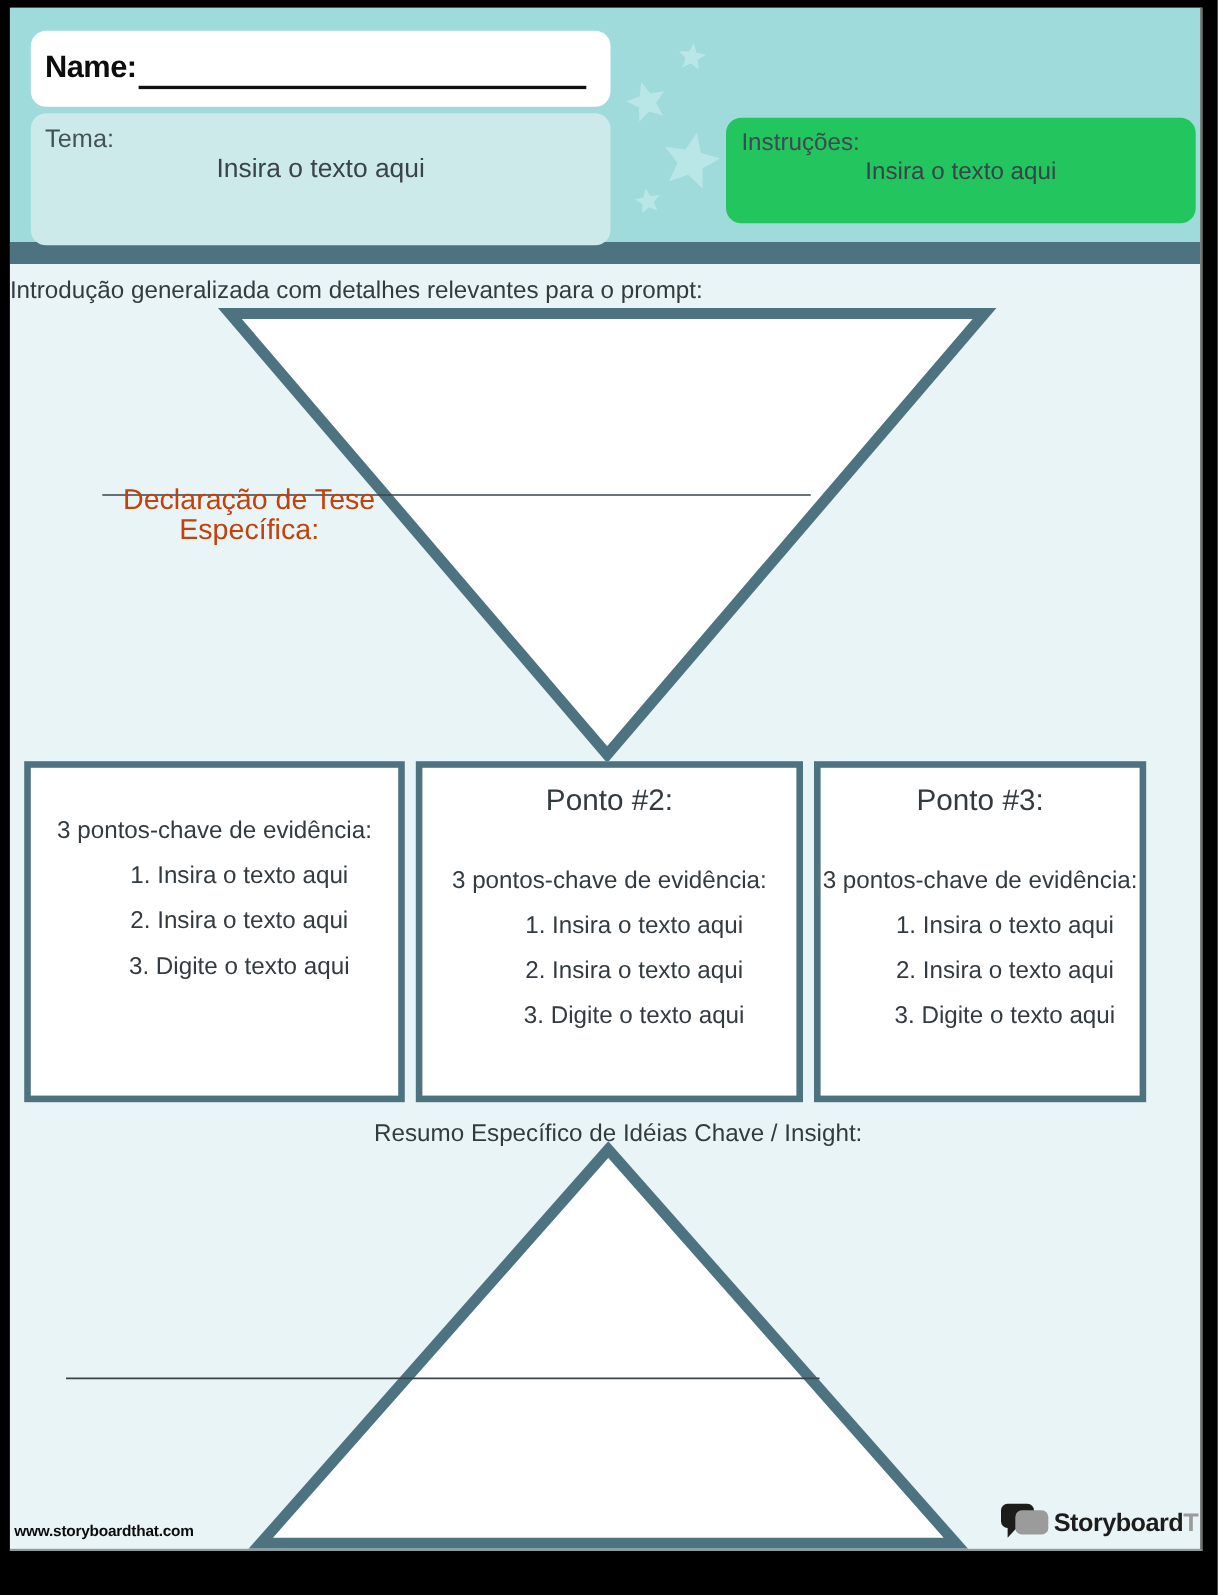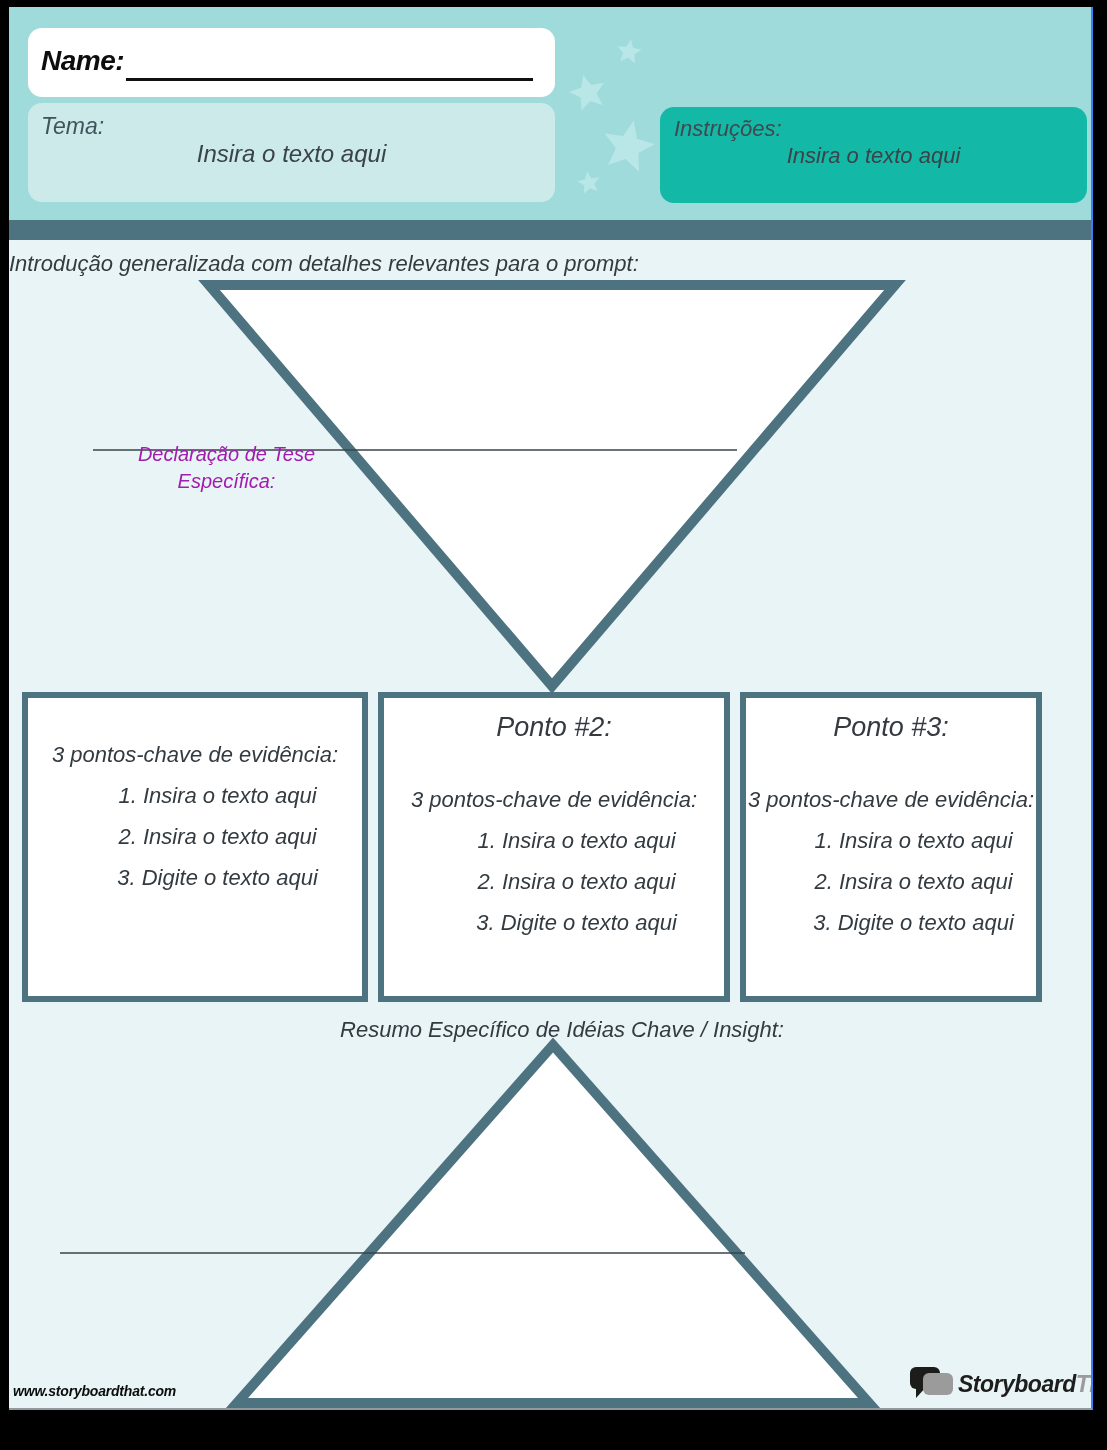--- a/index.html
+++ b/index.html
@@ -7,24 +7,23 @@
   body {
     background:#000;
     position:relative;
     font-family:"Liberation Sans","DejaVu Sans",sans-serif;
     color:#333b40;
   }
   .page {
     position:absolute; left:9px; top:7px;
     width:1084px; height:1403px;
     background:#e9f4f6;
-    border-right:2px solid #3b82f6;
+    border-right:2px solid #737373;
     border-bottom:2px solid #8f9a9c;
     overflow:hidden;
-    font-style:italic;
   }
   .header-band {
     position:absolute; left:0; top:0;
     width:100%; height:213px;
     background:#9edbda;
   }
   .divider-bar {
     position:absolute; left:0; top:213px;
     width:100%; height:20px;
     background:#4e7380;
@@ -43,51 +42,51 @@
     position:absolute; left:13px; top:17px;
     font-size:28px; font-weight:bold; color:#0d0d0d;
     letter-spacing:-0.5px;
   }
   .name-line {
     position:absolute; left:98px; right:22px; bottom:16px;
     height:3px; background:#101010;
   }
   .tema-box {
     position:absolute; left:19px; top:96px;
-    width:527px; height:99px;
+    width:527px; height:120px;
     background:#cdeaea; border-radius:14px;
   }
   .tema-label {
     position:absolute; left:13px; top:10px;
     font-size:23px; color:#40525a;
   }
   .tema-placeholder {
     position:absolute; left:0; top:37px; width:100%;
     text-align:center; font-size:24px; color:#3a4347;
   }
   .instr-box {
     position:absolute; left:651px; top:100px;
     width:427px; height:96px;
-    background:#14b8a6; border-radius:14px;
+    background:#22c55e; border-radius:14px;
   }
   .instr-label {
     position:absolute; left:14px; top:9px;
     font-size:22px; color:#3f4a4f;
   }
   .instr-placeholder {
     position:absolute; left:0; top:36px; width:100%;
     text-align:center; font-size:22px; color:#3a4347;
   }
   .intro-label {
     position:absolute; left:0; top:244px; width:100%;
     text-align:left; font-size:22px; color:#333b40;
   }
   .thesis-label {
     position:absolute; left:85px; top:434px; width:265px;
-    text-align:center; font-size:20px; line-height:27px; color:#a21caf;
+    text-align:center; font-size:26px; line-height:27px; color:#c2410c;
   }
   .summary-label {
     position:absolute; left:12px; top:1010px; width:100%;
     text-align:center; font-size:22px; color:#333b40;
   }
   .restated-label {
     position:absolute; left:26px; top:1248px;
     font-size:23px; color:#333b40;
   }
   .point-box {

